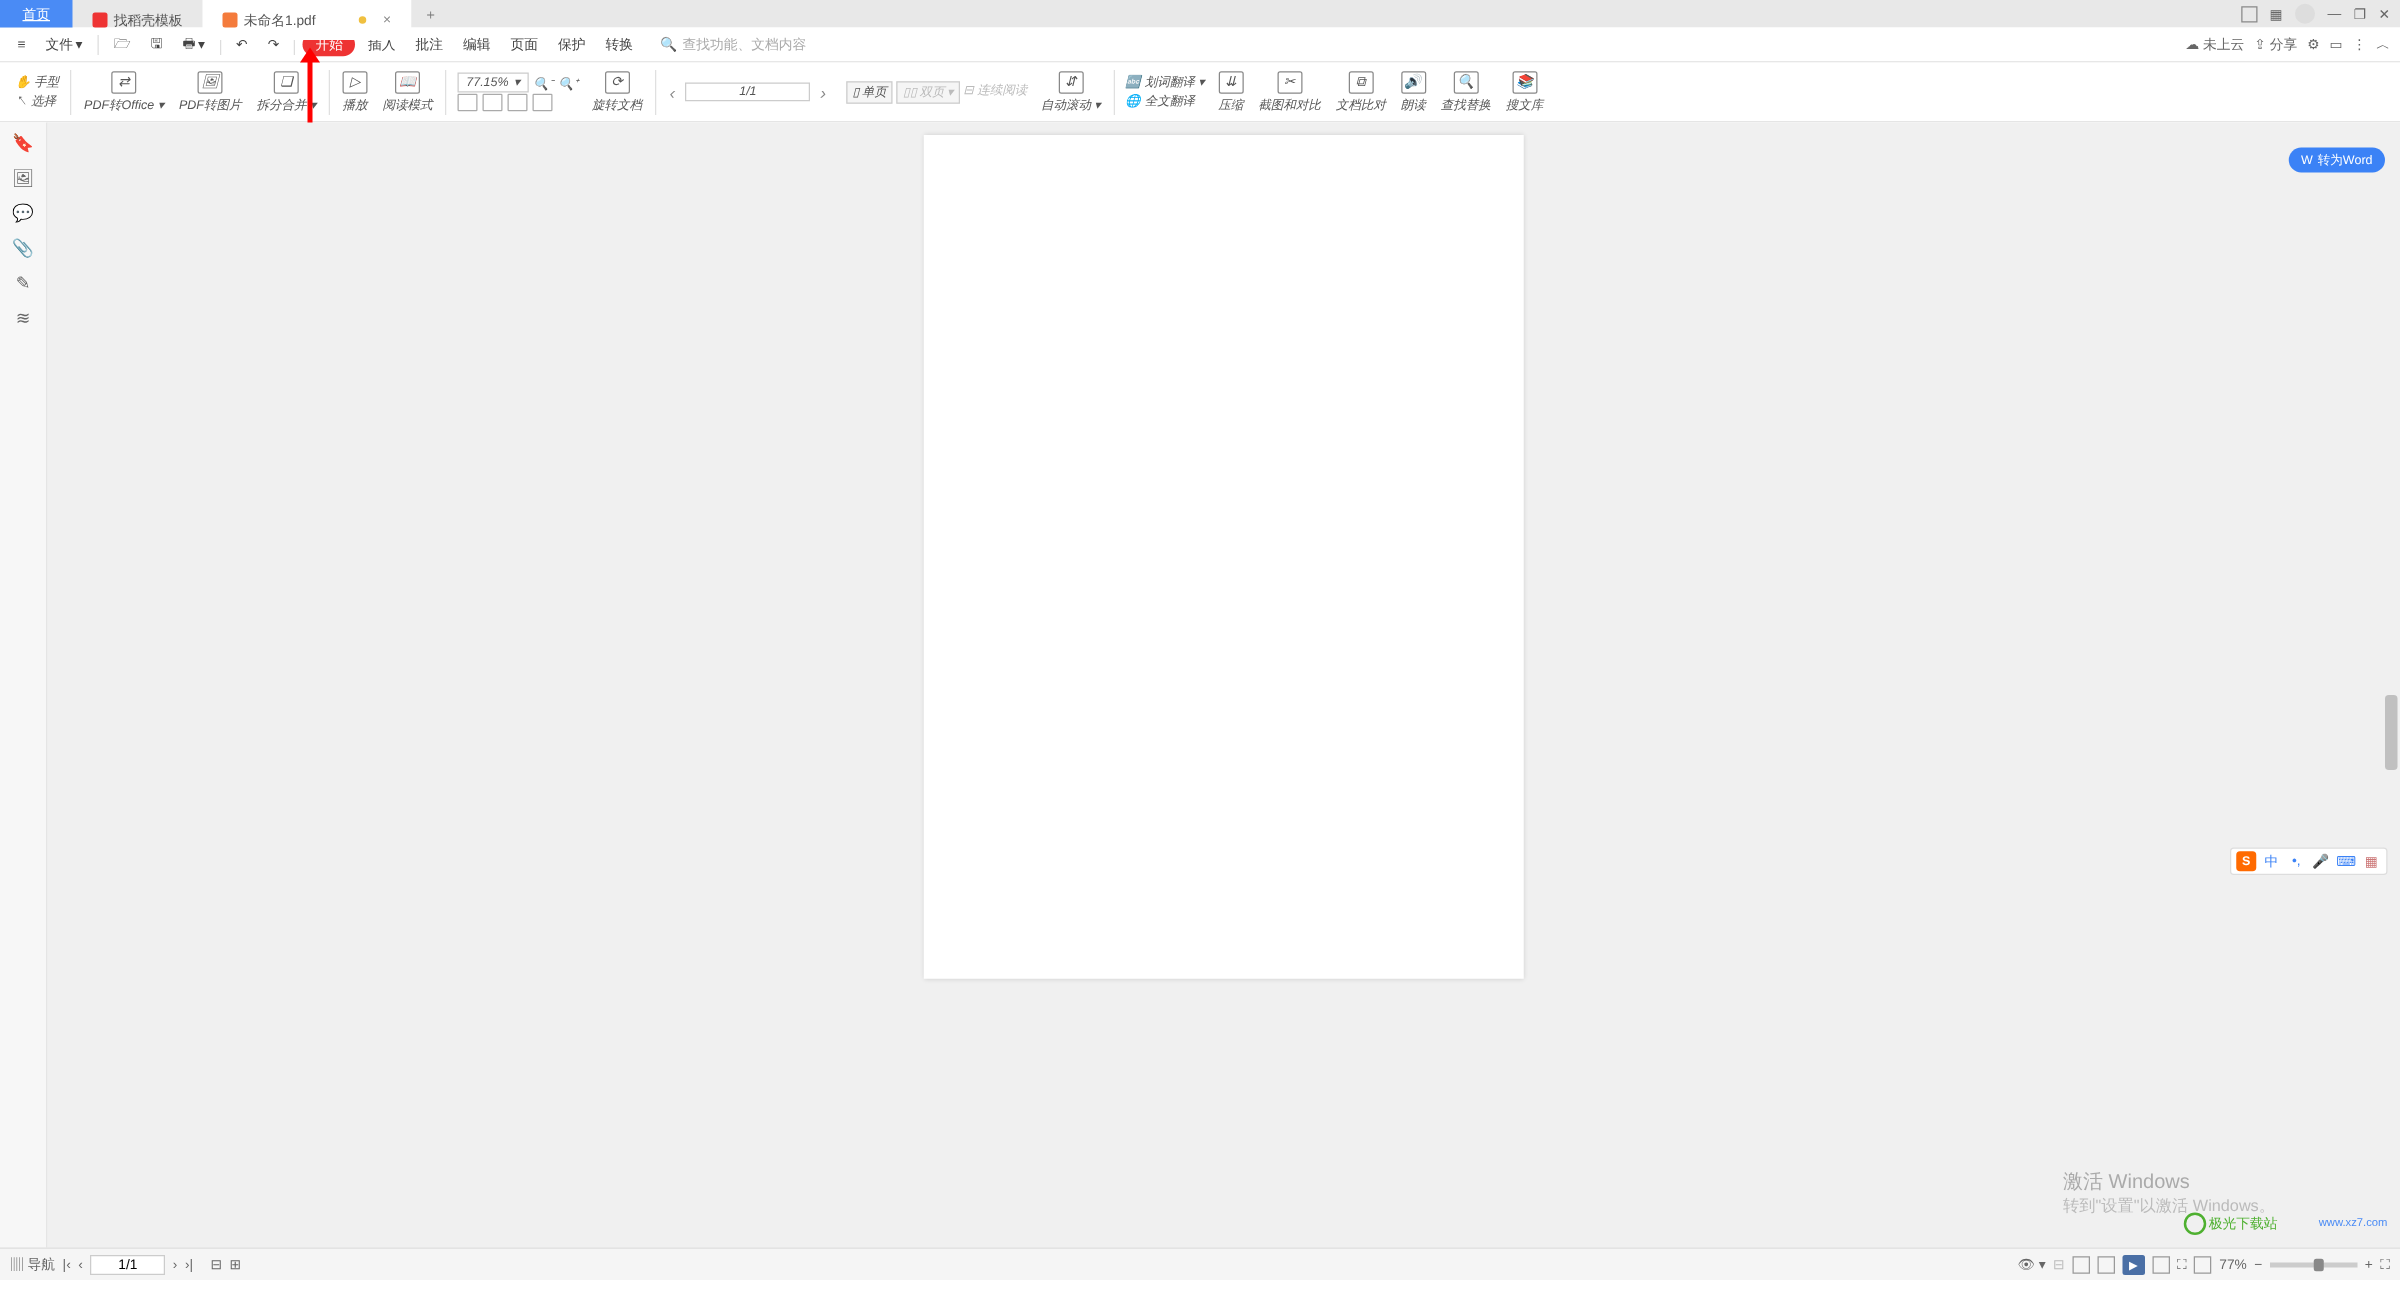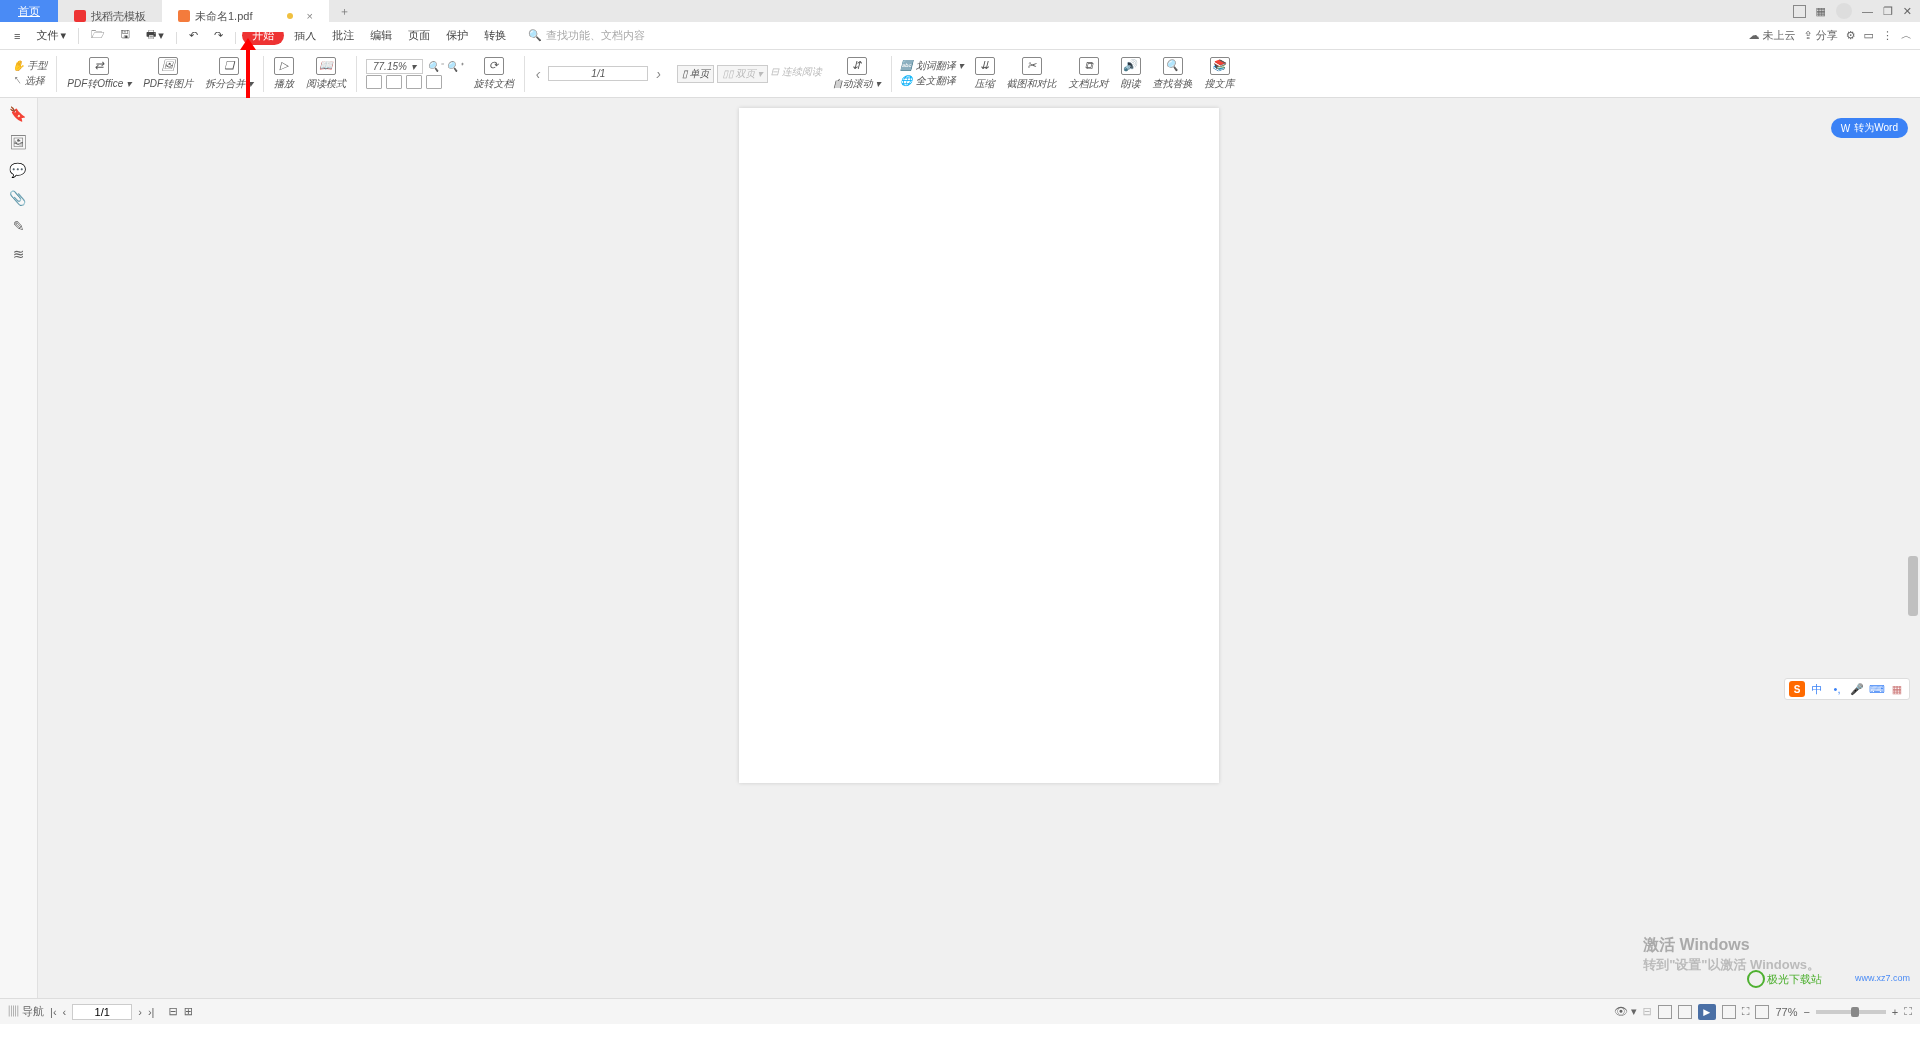--- a/index.html
+++ b/index.html
@@ -43,21 +43,21 @@
 .right-pill { position: absolute; top: 20px; right: 12px; background: #3b82f6; color: #fff; font-size: 10px; padding: 3px 10px; border-radius: 12px; display: flex; align-items: center; gap: 4px; }
 .scroll-hint { position: absolute; right: 2px; top: 50%; width: 10px; height: 60px; background: #c0c0c0; border-radius: 3px; }
 
 .arrow-annotation { position: absolute; left: 246px; top: 48px; width: 4px; height: 70px; background: #ff0000; }
 .arrow-head { position: absolute; left: 240px; top: 38px; width: 0; height: 0; border-left: 8px solid transparent; border-right: 8px solid transparent; border-bottom: 12px solid #ff0000; }
 
 .ime-bar { position: absolute; right: 10px; top: 580px; display: flex; gap: 4px; align-items: center; font-size: 11px; background: #fff; border: 1px solid #ddd; padding: 2px 4px; border-radius: 3px; }
 .ime-s { width: 16px; height: 16px; background: #ff6a00; color: #fff; display: flex; align-items: center; justify-content: center; border-radius: 3px; font-weight: bold; font-size: 10px; }
 .ime-item { width: 16px; height: 16px; display: flex; align-items: center; justify-content: center; }
 
-.watermark { position: absolute; right: 100px; bottom: 40px; color: #bbb; font-size: 13px; text-align: left; font-weight: bold; }
+.watermark { position: absolute; right: 100px; bottom: 40px; color: #bbb; font-size: 13px; text-align: left; }
 .watermark .t1 { font-size: 16px; color: #aaa; }
 .brand { position: absolute; right: 10px; bottom: 26px; font-size: 11px; color: #4eb030; display: flex; align-items: center; gap: 2px; }
 .brand-logo { width: 18px; height: 18px; border: 2px solid #4eb030; border-radius: 50%; display: inline-block; position: relative; }
 .brand-url { color: #4a8bf5; font-size: 9px; padding-left: 33px; }
 
 .status-bar { position: absolute; bottom: 16px; left: 0; right: 0; height: 26px; background: #f5f5f5; border-top: 1px solid #ddd; display: flex; align-items: center; font-size: 11px; color: #666; padding: 0 8px; gap: 6px; }
 .page-input { border: 1px solid #ccc; width: 60px; text-align: center; font-size: 11px; padding: 1px; }
 .status-right { margin-left: auto; display: flex; align-items: center; gap: 6px; }
 .play-btn { width: 18px; height: 16px; background: #4a6fa5; color: #fff; display: flex; align-items: center; justify-content: center; font-size: 9px; border-radius: 2px; }
 .st-ico { width: 14px; height: 14px; border: 1px solid #999; display: inline-block; }

